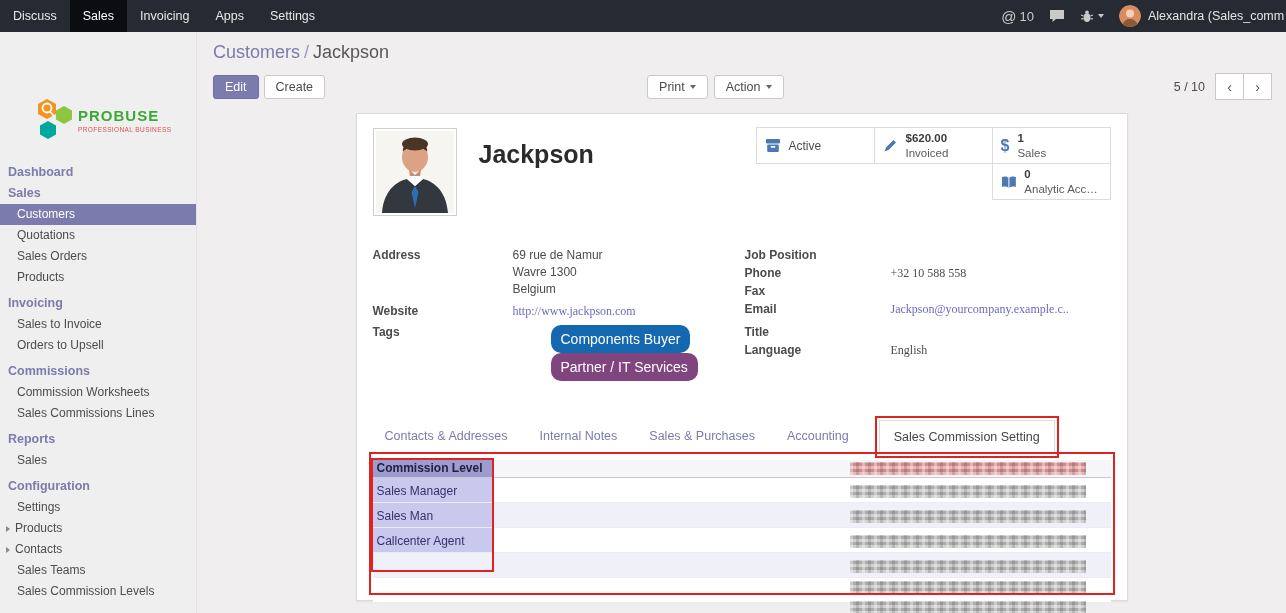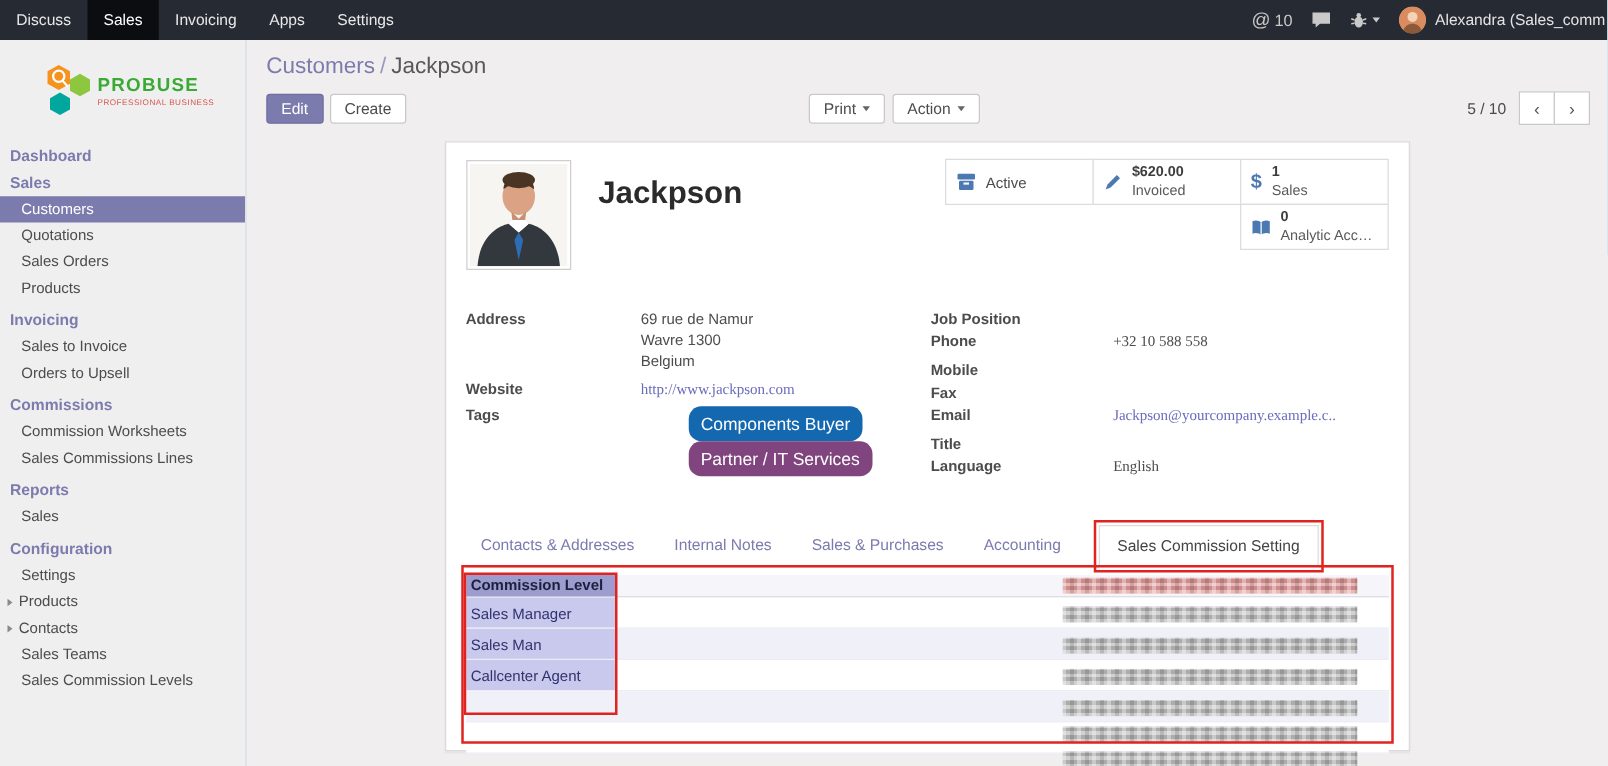--- a/index.html
+++ b/index.html
@@ -1,33 +1,33 @@
 <!DOCTYPE html>
 <html><head>
 <meta charset="utf-8">
 <style>
   * { margin:0; padding:0; box-sizing:border-box; }
   body { font-family:"Liberation Sans", sans-serif; font-size:12px; color:#4c4c4c; background:#f0eeee; }
-  .screen { position:relative; width:1286px; height:613px; overflow:hidden; background:#7dd3fc; }
+  .screen { position:relative; width:1286px; height:613px; overflow:hidden; background:#737373; }
 
   
   .topbar { position:absolute; top:0; left:0; right:0; height:32px; background:#262b33; display:flex; align-items:stretch; z-index:20; }
   .menu-item { padding:0 13px; display:flex; align-items:center; font-size:12.5px; color:#e8e8e8; cursor:pointer; }
   .menu-item.active { background:#0b0d10; color:#fff; }
   .topbar-right { margin-left:auto; display:flex; align-items:center; gap:15px; padding-right:2px; color:#c9c9c9; overflow:hidden; white-space:nowrap; }
   .mention { display:flex; align-items:center; gap:3px; font-size:13px; cursor:pointer; }
   .mention .at { font-size:15px; color:#c9c9c9; }
   .tb-icon { display:flex; align-items:center; cursor:pointer; }
   .caret-sm { width:0; height:0; border-left:3.5px solid transparent; border-right:3.5px solid transparent; border-top:4px solid #c9c9c9; display:inline-block; margin-left:4px; }
   .tb-user { display:flex; align-items:center; gap:7px; cursor:pointer; color:#e3e3e3; font-size:12.5px; max-width:165px; overflow:hidden; }
   .tb-avatar { width:22px; height:22px; border-radius:50%; overflow:hidden; flex:0 0 auto; }
 
   
   .sidebar { position:absolute; top:32px; left:0; bottom:0; width:197px; background:#f0eff0; border-right:1px solid #e3e1e1; z-index:10; }
-  .logo { display:flex; align-items:center; padding:18px 6px 14px 34px; }
+  .logo { display:flex; align-items:center; padding:18px 6px 14px 34px;margin-top:47px; }
   .logo-text { margin-left:4px; }
   .logo-title { font-size:15px; font-weight:bold; color:#3aaa35; letter-spacing:1px; }
   .logo-sub { font-size:6.5px; color:#d9534f; letter-spacing:.4px; margin-top:2px; }
   .side-heading { color:#7c7bad; font-weight:bold; font-size:12.5px; padding:0 0 0 8px; height:21px; line-height:21px; margin-top:5px; cursor:pointer; }
   .side-item { height:21px; line-height:21px; padding-left:17px; color:#4c4c4c; cursor:pointer; display:flex; align-items:center; }
   .side-item.active { background:#7c7bad; color:#fff; }
   .side-item .tri-right { width:0; height:0; border-top:3.5px solid transparent; border-bottom:3.5px solid transparent; border-left:4.5px solid #8a8a8a; display:inline-block; margin-right:5px; }
   .side-item.has-child { padding-left:6px; }
 
   
@@ -292,24 +292,20 @@
         </div>
         <div class="col-right">
           <div class="frow empty">
             <span class="flabel">Job Position</span>
             <span class="fval"></span>
           </div>
           <div class="frow">
             <span class="flabel">Phone</span>
             <span class="fval">+32 10 588 558</span>
           </div>
-          <div class="frow empty r-gap">
-            <span class="flabel">Mobile</span>
-            <span class="fval"></span>
-          </div>
           <div class="frow empty">
             <span class="flabel">Fax</span>
             <span class="fval"></span>
           </div>
           <div class="frow">
             <span class="flabel">Email</span>
             <span class="fval link">Jackpson@yourcompany.example.c..</span>
           </div>
           <div class="frow empty r-gap">
             <span class="flabel">Title</span>

